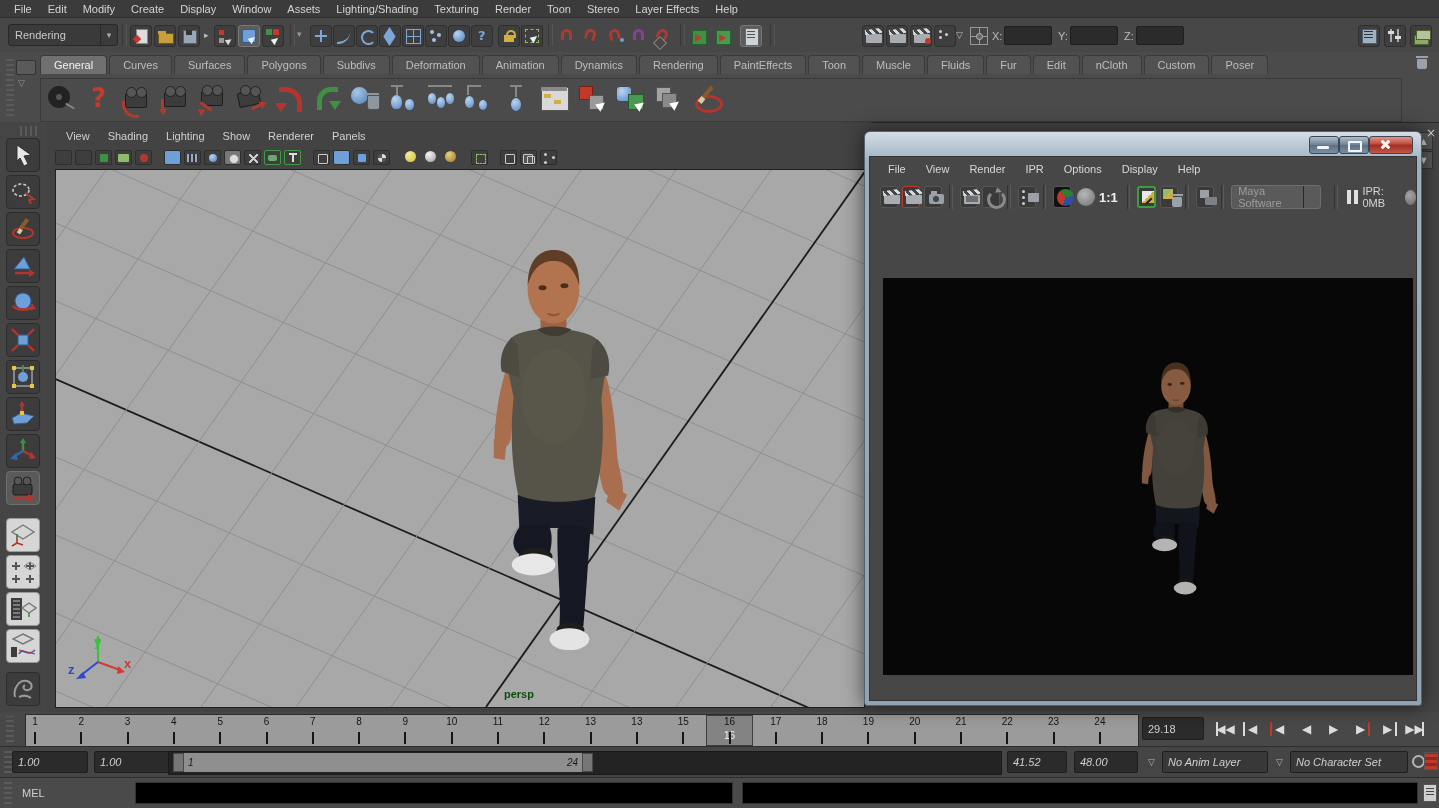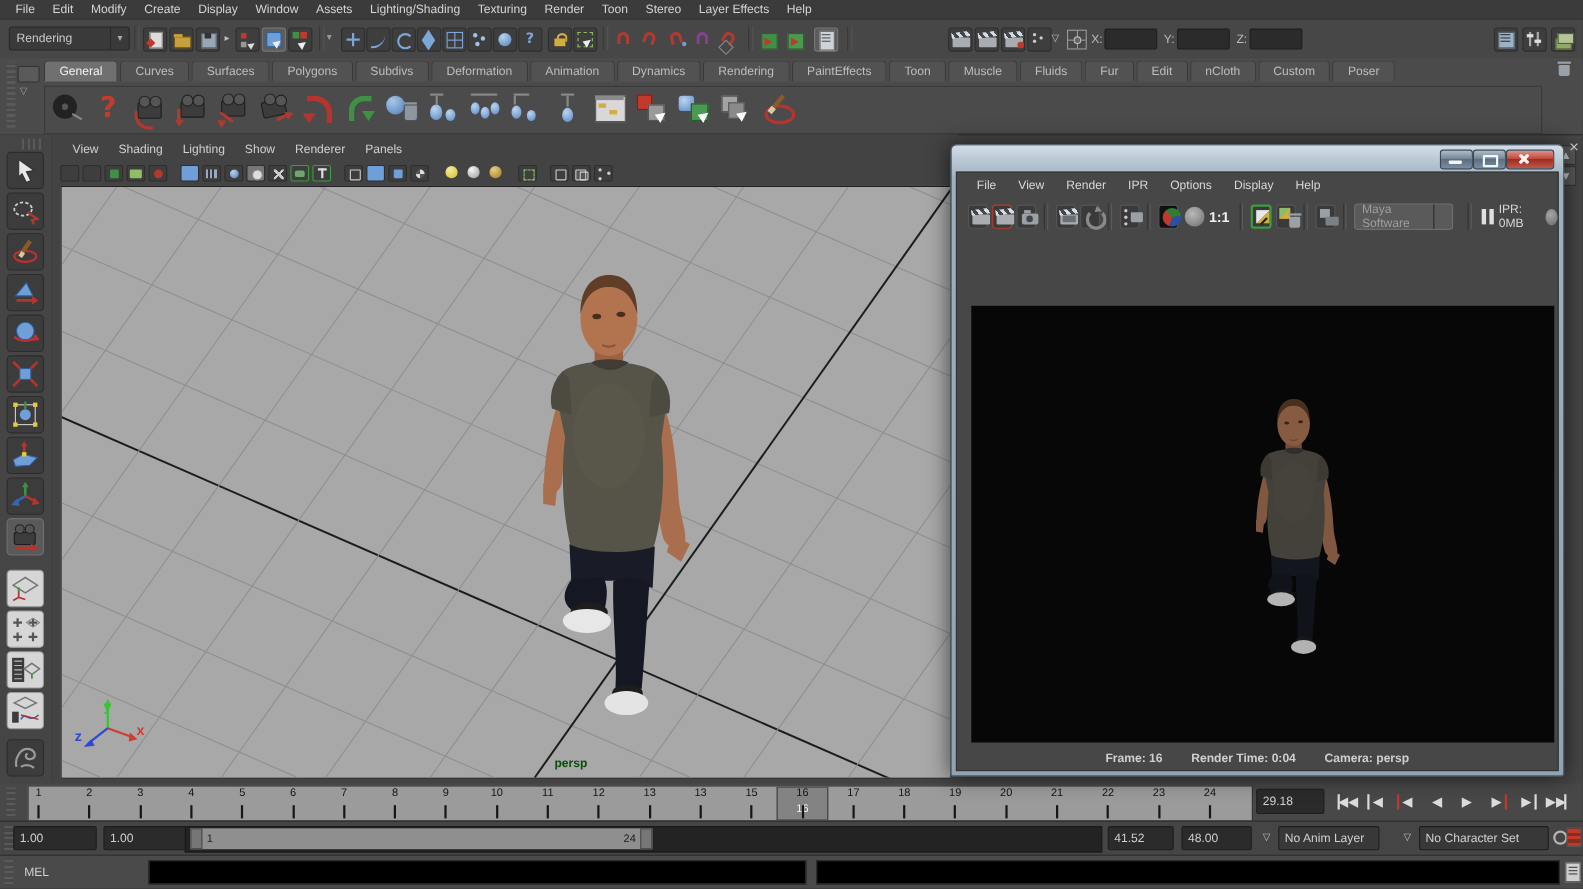--- a/index.html
+++ b/index.html
@@ -90,21 +90,21 @@
   #curframe{position:absolute;top:0;left:680px;width:47px;height:31px;background:#838383;border:1px solid #3e3e3e;box-sizing:border-box;}
   #curframe .below{position:absolute;left:0;top:14px;width:100%;text-align:center;color:#f5f5f5;font-size:10px;}
   #timefield{left:1142px;top:5px;width:62px;height:23px;}
   #playback{position:absolute;left:1212px;top:4px;display:flex;}
   .pb-btn{width:27px;height:26px;display:flex;align-items:center;justify-content:center;color:#dcdcdc;font-size:12px;position:relative;}
   .pb-btn.bar-left:before,.pb-btn.bar-right:after{content:"";position:absolute;top:6px;width:2px;height:14px;background:#dcdcdc;}
   .pb-btn.bar-left:before{left:4px;}
   .pb-btn.bar-right:after{right:4px;}
   .pb-btn.accent.bar-left:before,.pb-btn.accent.bar-right:after{background:#c0392b;}
   
-  #rangerow{left:0;top:746px;width:1439px;height:31px;background:#454545;border-top:1px solid #2d2d2d;}
+  #rangerow{left:0;top:746px;width:1439px;height:31px;background:#454545;border-top:1px solid #2d2d2d;font-style:italic;}
   #rangetrack{position:absolute;left:168px;top:4px;width:832px;height:22px;background:#232323;border:1px solid #1a1a1a;}
   #rangebar{position:absolute;left:4px;top:1px;width:420px;height:19px;background:#8f8f8f;display:flex;align-items:center;justify-content:space-between;color:#1c1c1c;}
   .rhandle{width:11px;height:19px;background:#767676;border:1px solid #4a4a4a;box-sizing:border-box;}
   #rangebar .rlab{font-size:10px;padding:0 4px;}
   
   #cmdrow{left:0;top:777px;width:1439px;height:31px;background:#4a4a4a;border-top:1px solid #2d2d2d;}
   .blackbox{position:absolute;top:4px;height:22px;background:#000;border:1px solid #333;color:#ccc;display:flex;align-items:center;padding:0 6px;box-sizing:border-box;}
   .grip{position:absolute;width:8px;background:repeating-linear-gradient(0deg,#5f5f5f 0 2px,transparent 2px 5px);opacity:.8;}
   
   .sq{position:absolute;}
@@ -726,25 +726,20 @@
           </div>
         <div style="color:#d5d5d5;margin-right:8px;">IPR: 0MB</div>
         <div style="width:15px;height:15px;border-radius:50%;background:radial-gradient(circle at 40% 35%,#a5a5a5,#6a6a6a);"></div>
       </div>
       <div id="rv-image">
         <svg class="abs" style="left:236px;top:80px;filter:brightness(.78) saturate(.9);" width="114" height="248" viewBox="0 0 200 430" preserveAspectRatio="none">
           <use href="#figure"></use>
         </svg>
       </div>
       <div id="rv-status">
-        <div class="rvs-row">
-          <span>Frame: 16</span>
-          <span>Render Time: 0:04</span>
-          <span>Camera: persp</span>
-        </div>
       </div>
     </div>
   </div>
 
   <div id="timeline" class="abs">
     <div class="grip" style="left:6px;top:4px;height:26px;"></div>
     <div id="ruler">
       <div id="curframe">
         <div class="below">16</div>
       </div>
@@ -830,21 +825,21 @@
         <div class="rhandle"></div>
       </div>
     </div>
     <div class="field" style="left:1007px;top:4px;width:60px;height:22px;">
         <span>41.52</span>
       </div>
     <div class="field" style="left:1074px;top:4px;width:64px;height:22px;">
         <span>48.00</span>
       </div>
     <div class="tinytext glyph" style="left:1148px;top:10px;">▽</div>
-    <div class="field" style="left:1162px;top:4px;width:92px;height:22px;background:#383838;">
+    <div class="field" style="left:1162px;top:4px;width:106px;height:22px;background:#383838;">
         <span>No Anim Layer</span>
       </div>
     <div class="tinytext glyph" style="left:1276px;top:10px;">▽</div>
     <div class="field" style="left:1290px;top:4px;width:118px;height:22px;background:#383838;">
         <span>No Character Set</span>
       </div>
     <div class="sq" style="left:1412px;top:8px;width:9px;height:9px;border:2px solid #b5b5b5;border-radius:50%;"></div>
     <div class="sq" style="left:1424px;top:5px;width:12px;height:16px;background:repeating-linear-gradient(0deg,#c0392b 0 3px,#8a2a20 3px 6px);border:1px solid #555;"></div>
   </div>
 

